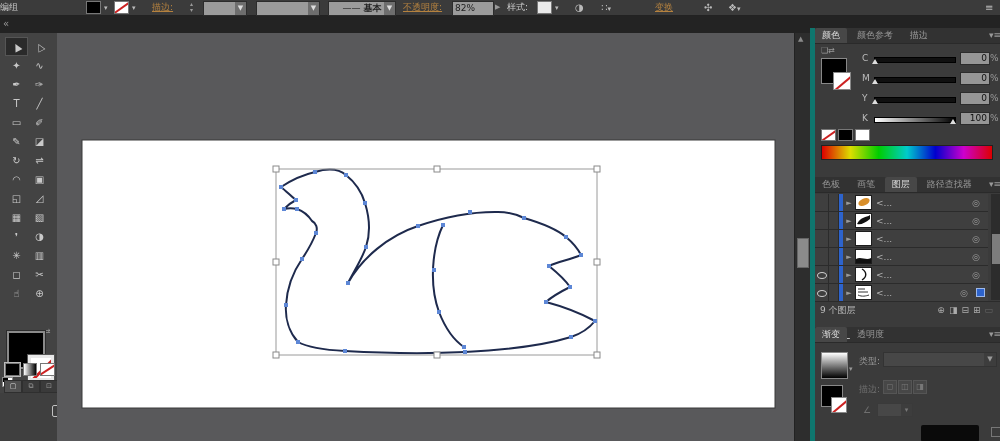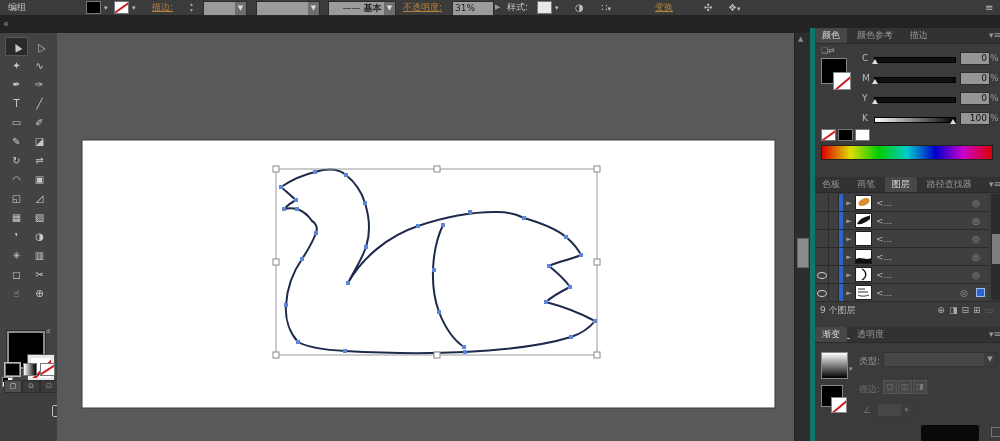--- a/index.html
+++ b/index.html
@@ -108,30 +108,30 @@
   
   #watermark{position:absolute;left:6px;top:92px;width:182px;height:30px;color:#efefef;}
   #watermark .wm{font-size:23px;font-weight:900;letter-spacing:1px;text-shadow:1px 1px 2px #111;}
   #watermark .pill{position:absolute;left:100px;top:6px;width:58px;height:17px;background:#0a0a0a;border-radius:2px;}
   #watermark .sq{position:absolute;right:2px;top:8px;width:8px;height:8px;border:1px solid #777;}
 </style>
 </head>
 <body>
 
 <div id="controlbar">
-  <span class="item" style="left:8px">编组</span>
+  <span class="item" style="left:0">编组</span>
   <span class="item" style="left:86px"><span class="chip black"></span> <span class="tinyarr">▾</span></span>
   <span class="item" style="left:114px"><span class="chip none"><i></i></span> <span class="tinyarr">▾</span></span>
   <span class="item orange" style="left:152px">描边:</span>
   <span class="item" style="left:190px;color:#999;font-size:6px;line-height:6px">▴<br>▾</span>
   <span class="item" style="left:203px"><span class="dd" style="width:42px"><span class="arr">▼</span></span></span>
   <span class="item" style="left:256px"><span class="dd" style="width:62px"><span class="arr">▼</span></span></span>
   <span class="item" style="left:328px"><span class="dd" style="width:66px;text-align:center;line-height:13px">—— <b>基本</b><span class="arr">▼</span></span></span>
   <span class="item orange" style="left:403px">不透明度:</span>
-  <span class="item" style="left:452px"><span class="dd" style="width:38px;padding-left:2px;line-height:13px">31%</span></span>
+  <span class="item" style="left:452px"><span class="dd" style="width:38px;padding-left:2px;line-height:13px">82%</span></span>
   <span class="item" style="left:495px;color:#999;font-size:7px">▶</span>
   <span class="item" style="left:507px">样式:</span>
   <span class="item" style="left:537px"><span class="chip" style="background:#e9e9e9"></span> <span class="tinyarr">▾</span></span>
   <span class="item icn" style="left:575px">◑</span>
   <span class="item icn" style="left:601px">∷<span class="tinyarr">▾</span></span>
   <span class="item orange" style="left:655px">变换</span>
   <span class="item icn" style="left:704px">✣</span>
   <span class="item icn" style="left:728px">❖<span class="tinyarr">▾</span></span>
   <span class="item icn" style="left:985px">≡</span>
 </div>

